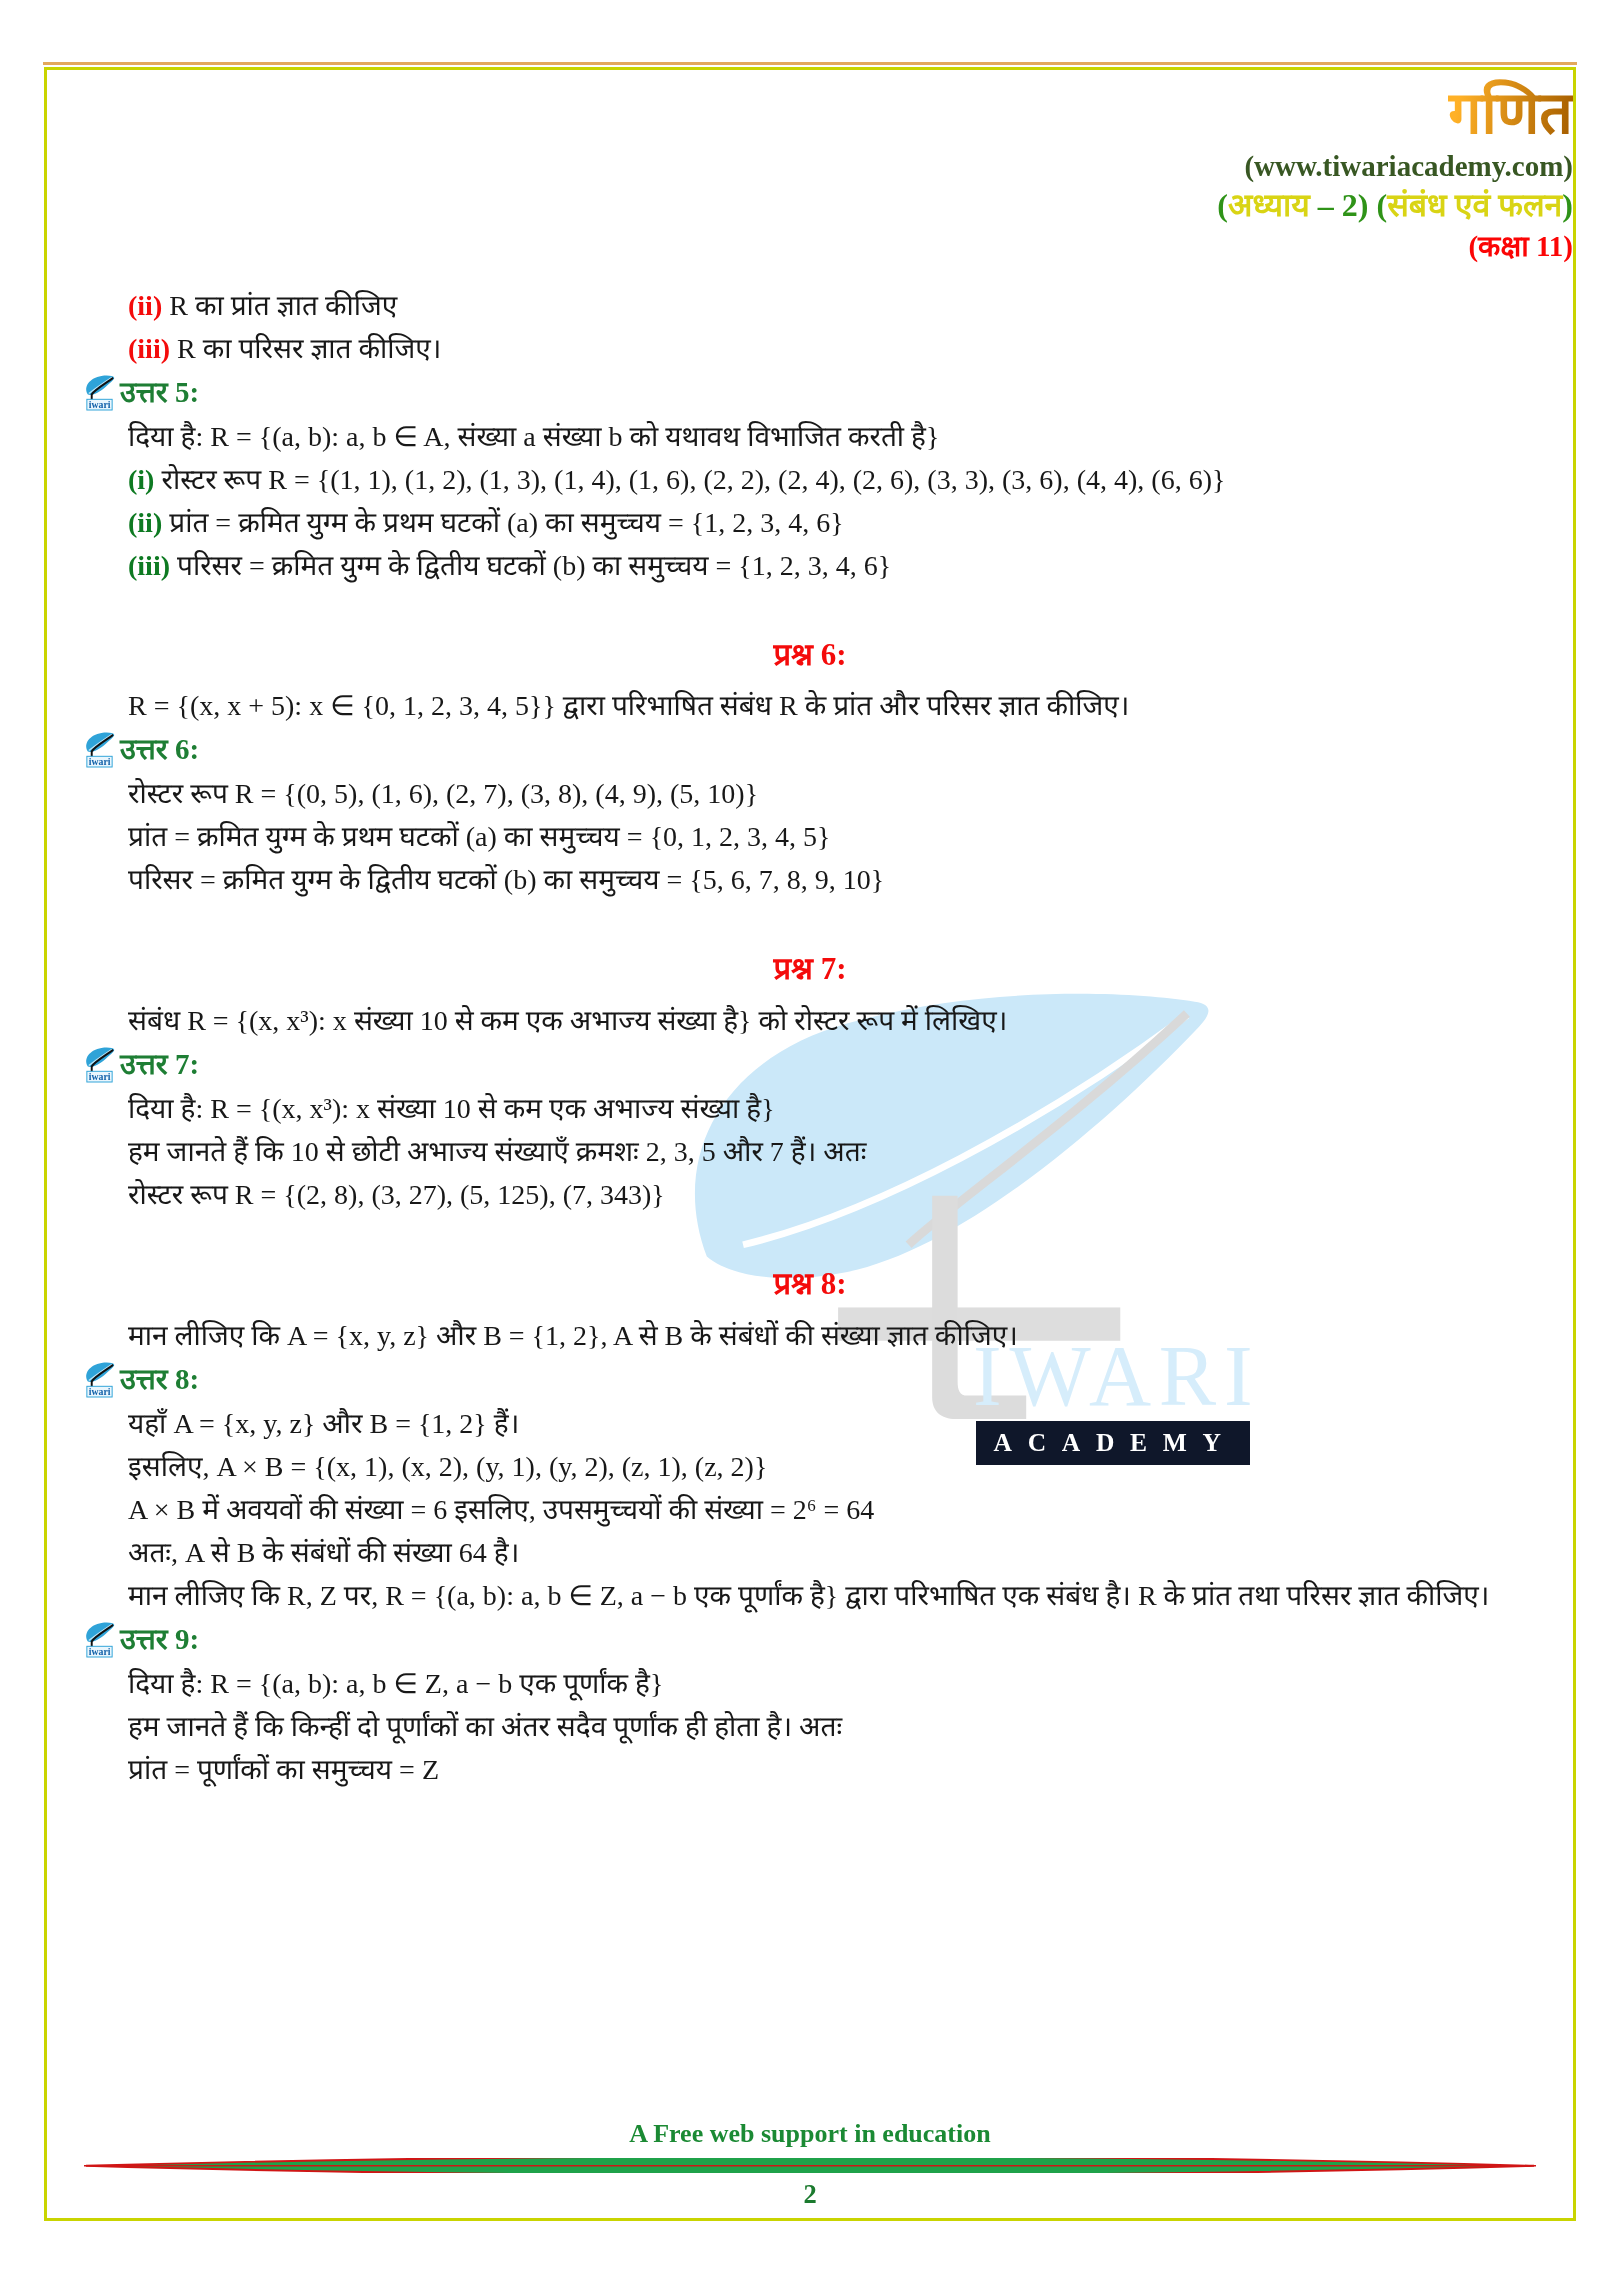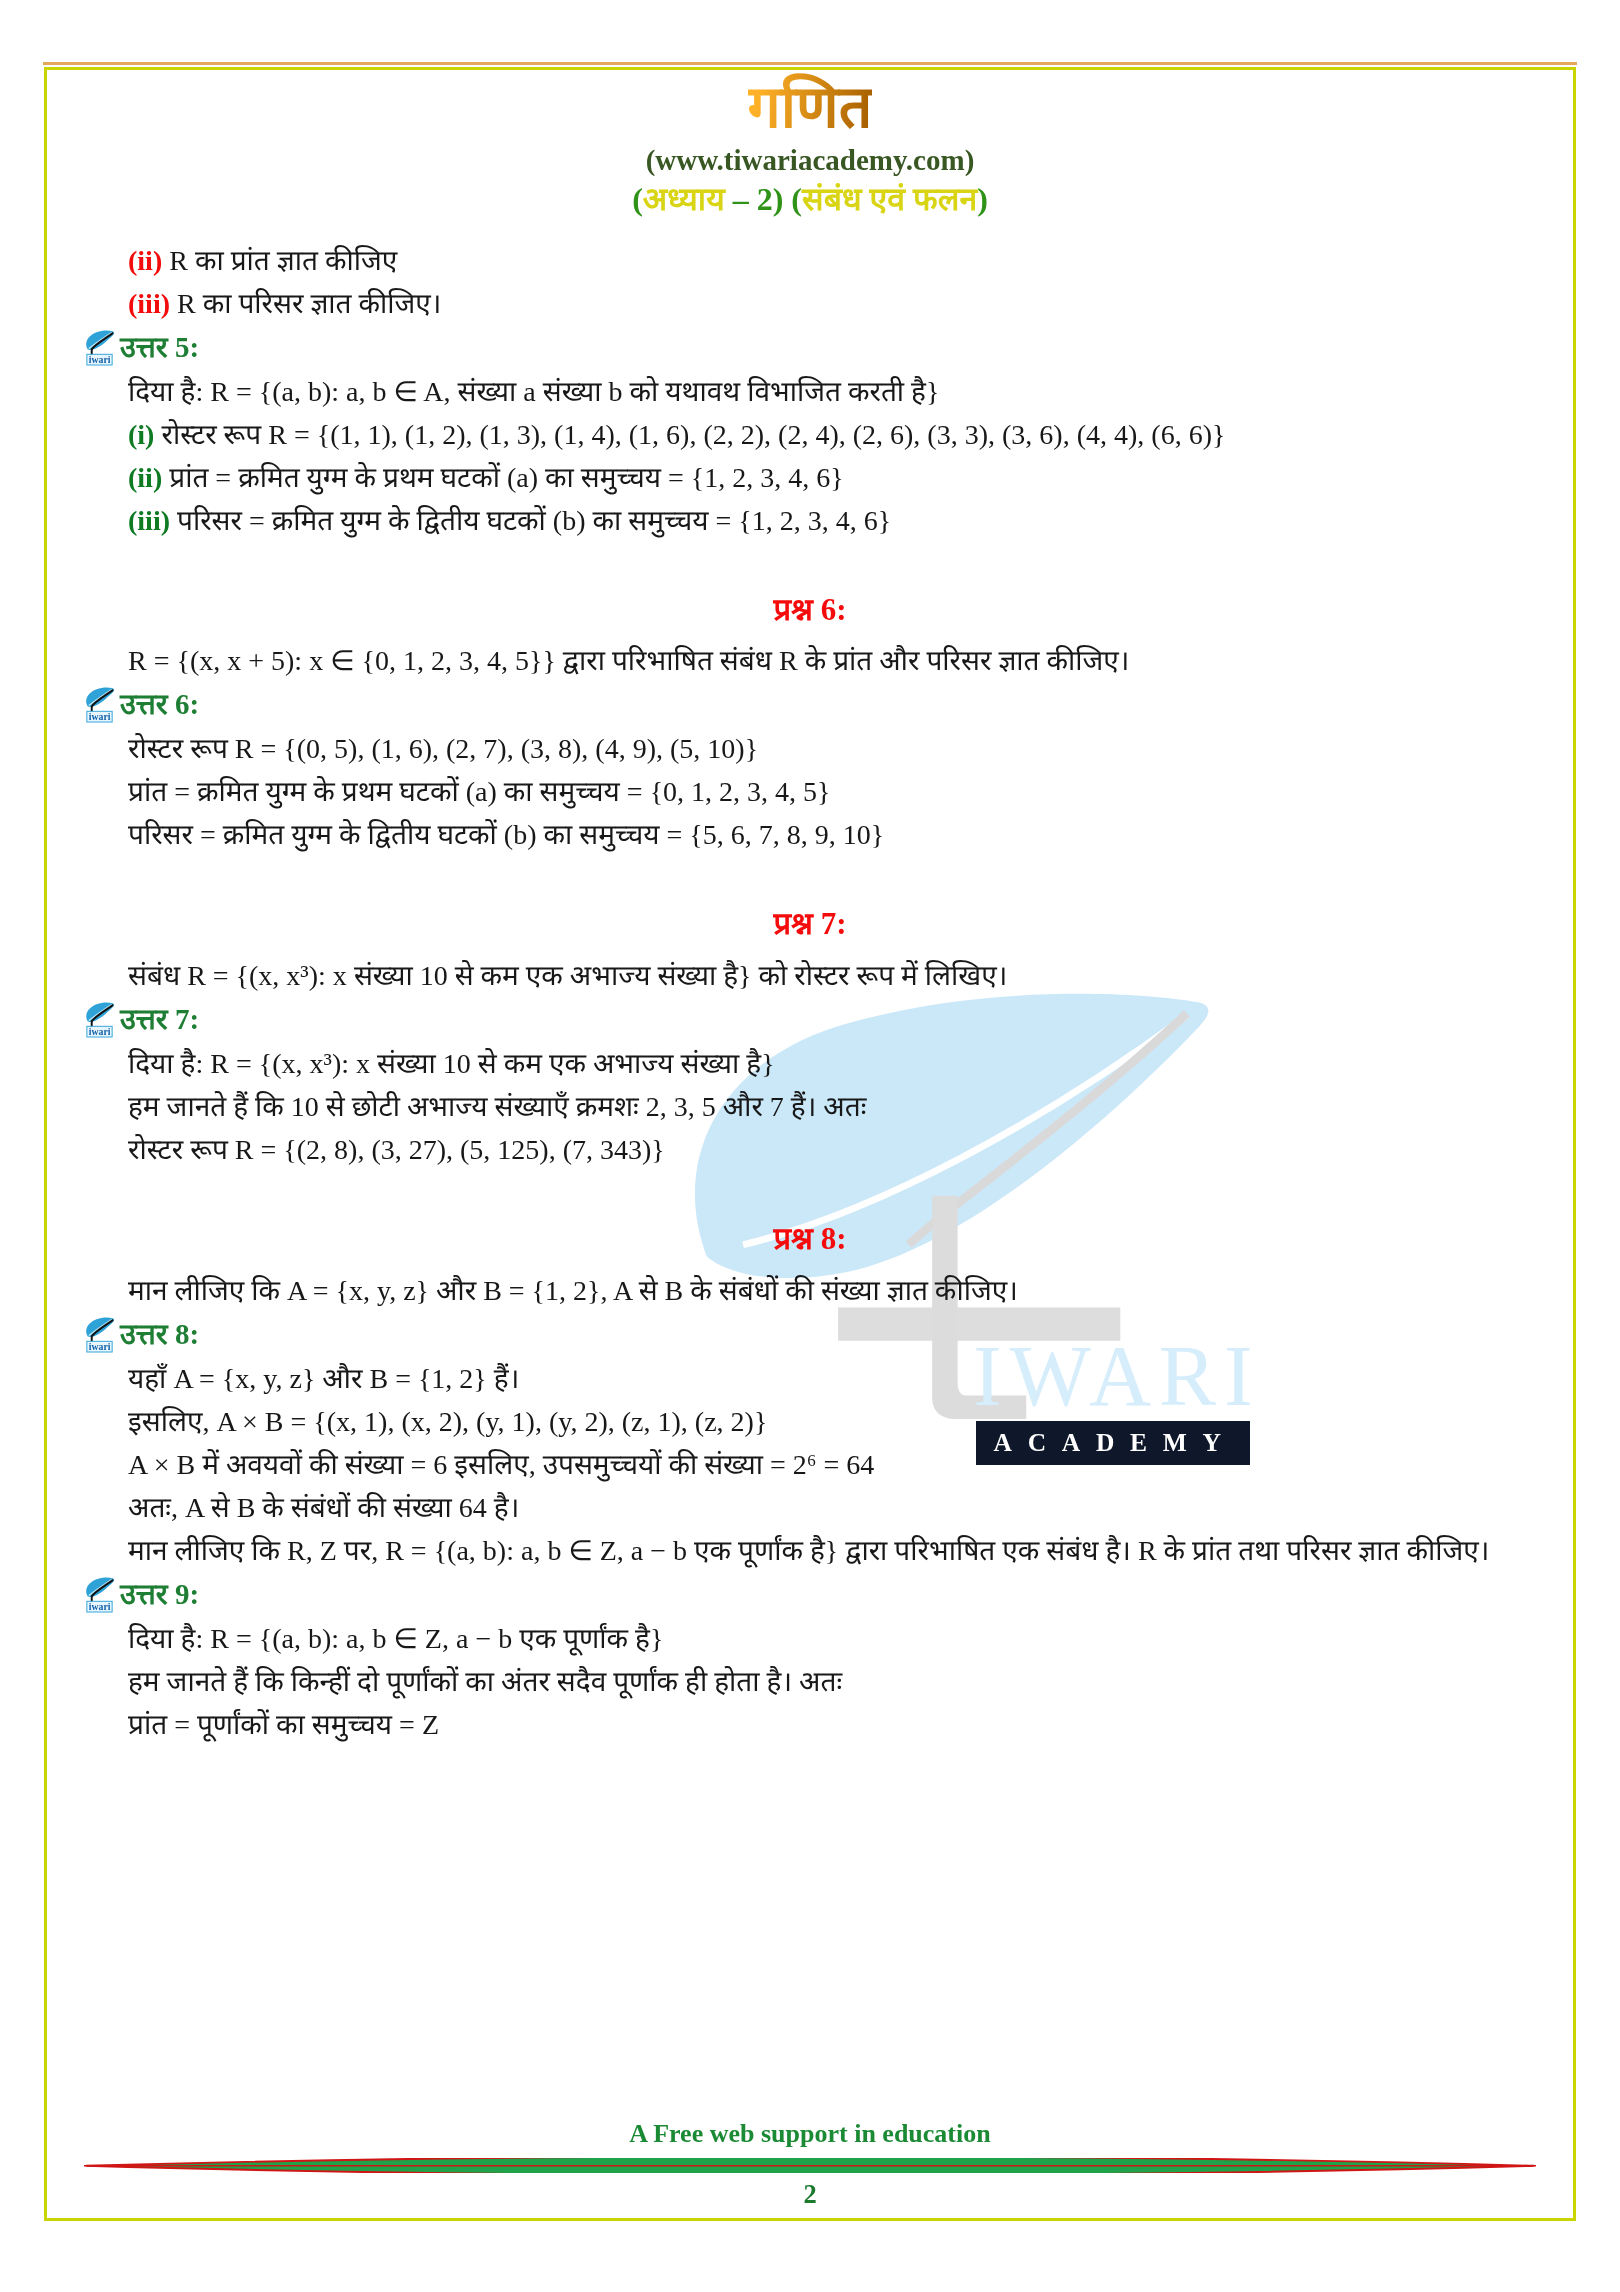--- a/index.html
+++ b/index.html
@@ -10,21 +10,21 @@
   }
   .sheet{
     position:absolute;left:44px;top:67px;width:1532px;height:2154px;
     border:3.9px solid #c9d400;box-sizing:border-box;background:#ffffff;
   }
   .sheet::before{
     content:"";position:absolute;top:-7.8px;left:-3.9px;right:-3.9px;height:2.9px;
     background:#e3a85c;
   }
   
-  .hdr{position:relative;z-index:2;text-align:center;padding-top:2px;}
+  .hdr{position:relative;z-index:2;text-align:right;padding-top:8px;}
   .title{
     display:inline-block;font-size:59px;font-weight:bold;line-height:71px;
     background:linear-gradient(100deg,#ffb127 10%,#a86000 95%);
     -webkit-background-clip:text;background-clip:text;color:transparent;
   }
   .site{font-size:29px;font-weight:bold;color:#385723;line-height:35px;}
   .chapter{font-size:32px;font-weight:bold;line-height:43px;}
   .ch-g{color:#2f9318;}
   .ch-y{color:#d9d414;}
   .klass{font-size:29px;font-weight:bold;color:#fb0505;line-height:39px;}
@@ -81,20 +81,21 @@
     <div class="wm-iwari">IWARI</div>
     <div class="wm-academy">ACADEMY</div>
   </div>
 
   <div class="hdr">
     <div>
       <span class="title">गणित</span>
     </div>
     <div class="site">(www.tiwariacademy.com)</div>
     <div class="chapter"><span class="ch-g">(</span><span class="ch-y">अध्याय</span><span class="ch-g"> – 2) (</span><span class="ch-y">संबंध एवं फलन</span><span class="ch-g">)</span></div>
+    <div class="klass">(कक्षा 11)</div>
   </div>
 
   <div class="main" id="main">
       <div class="line"><span class="mk-r">(ii)</span><span> R का प्रांत ज्ञात कीजिए</span></div>
       <div class="line"><span class="mk-r">(iii)</span><span> R का परिसर ज्ञात कीजिए।</span></div>
       <div class="ah">
   <svg class="logo" width="35" height="37" viewBox="0 0 36 38" aria-hidden="true" style="font-size:30px">
     <path d="M6,21 C1,13 8,4 20,2 C27,1 32,2 33,3.5 C34,5 29,9 24.5,13 C18,18.5 11,23 6,21 Z" fill="#2fa3d8"></path>
     <path d="M7,20 C14,15 24,8 31,3.5" stroke="#bfe6f6" stroke-width="1.5" fill="none"></path>
     <path d="M32,4 C22,11 12,17 10,21 L10,31 C10,34.5 12.5,36 17,36" stroke="#111111" stroke-width="2" fill="none"></path>

